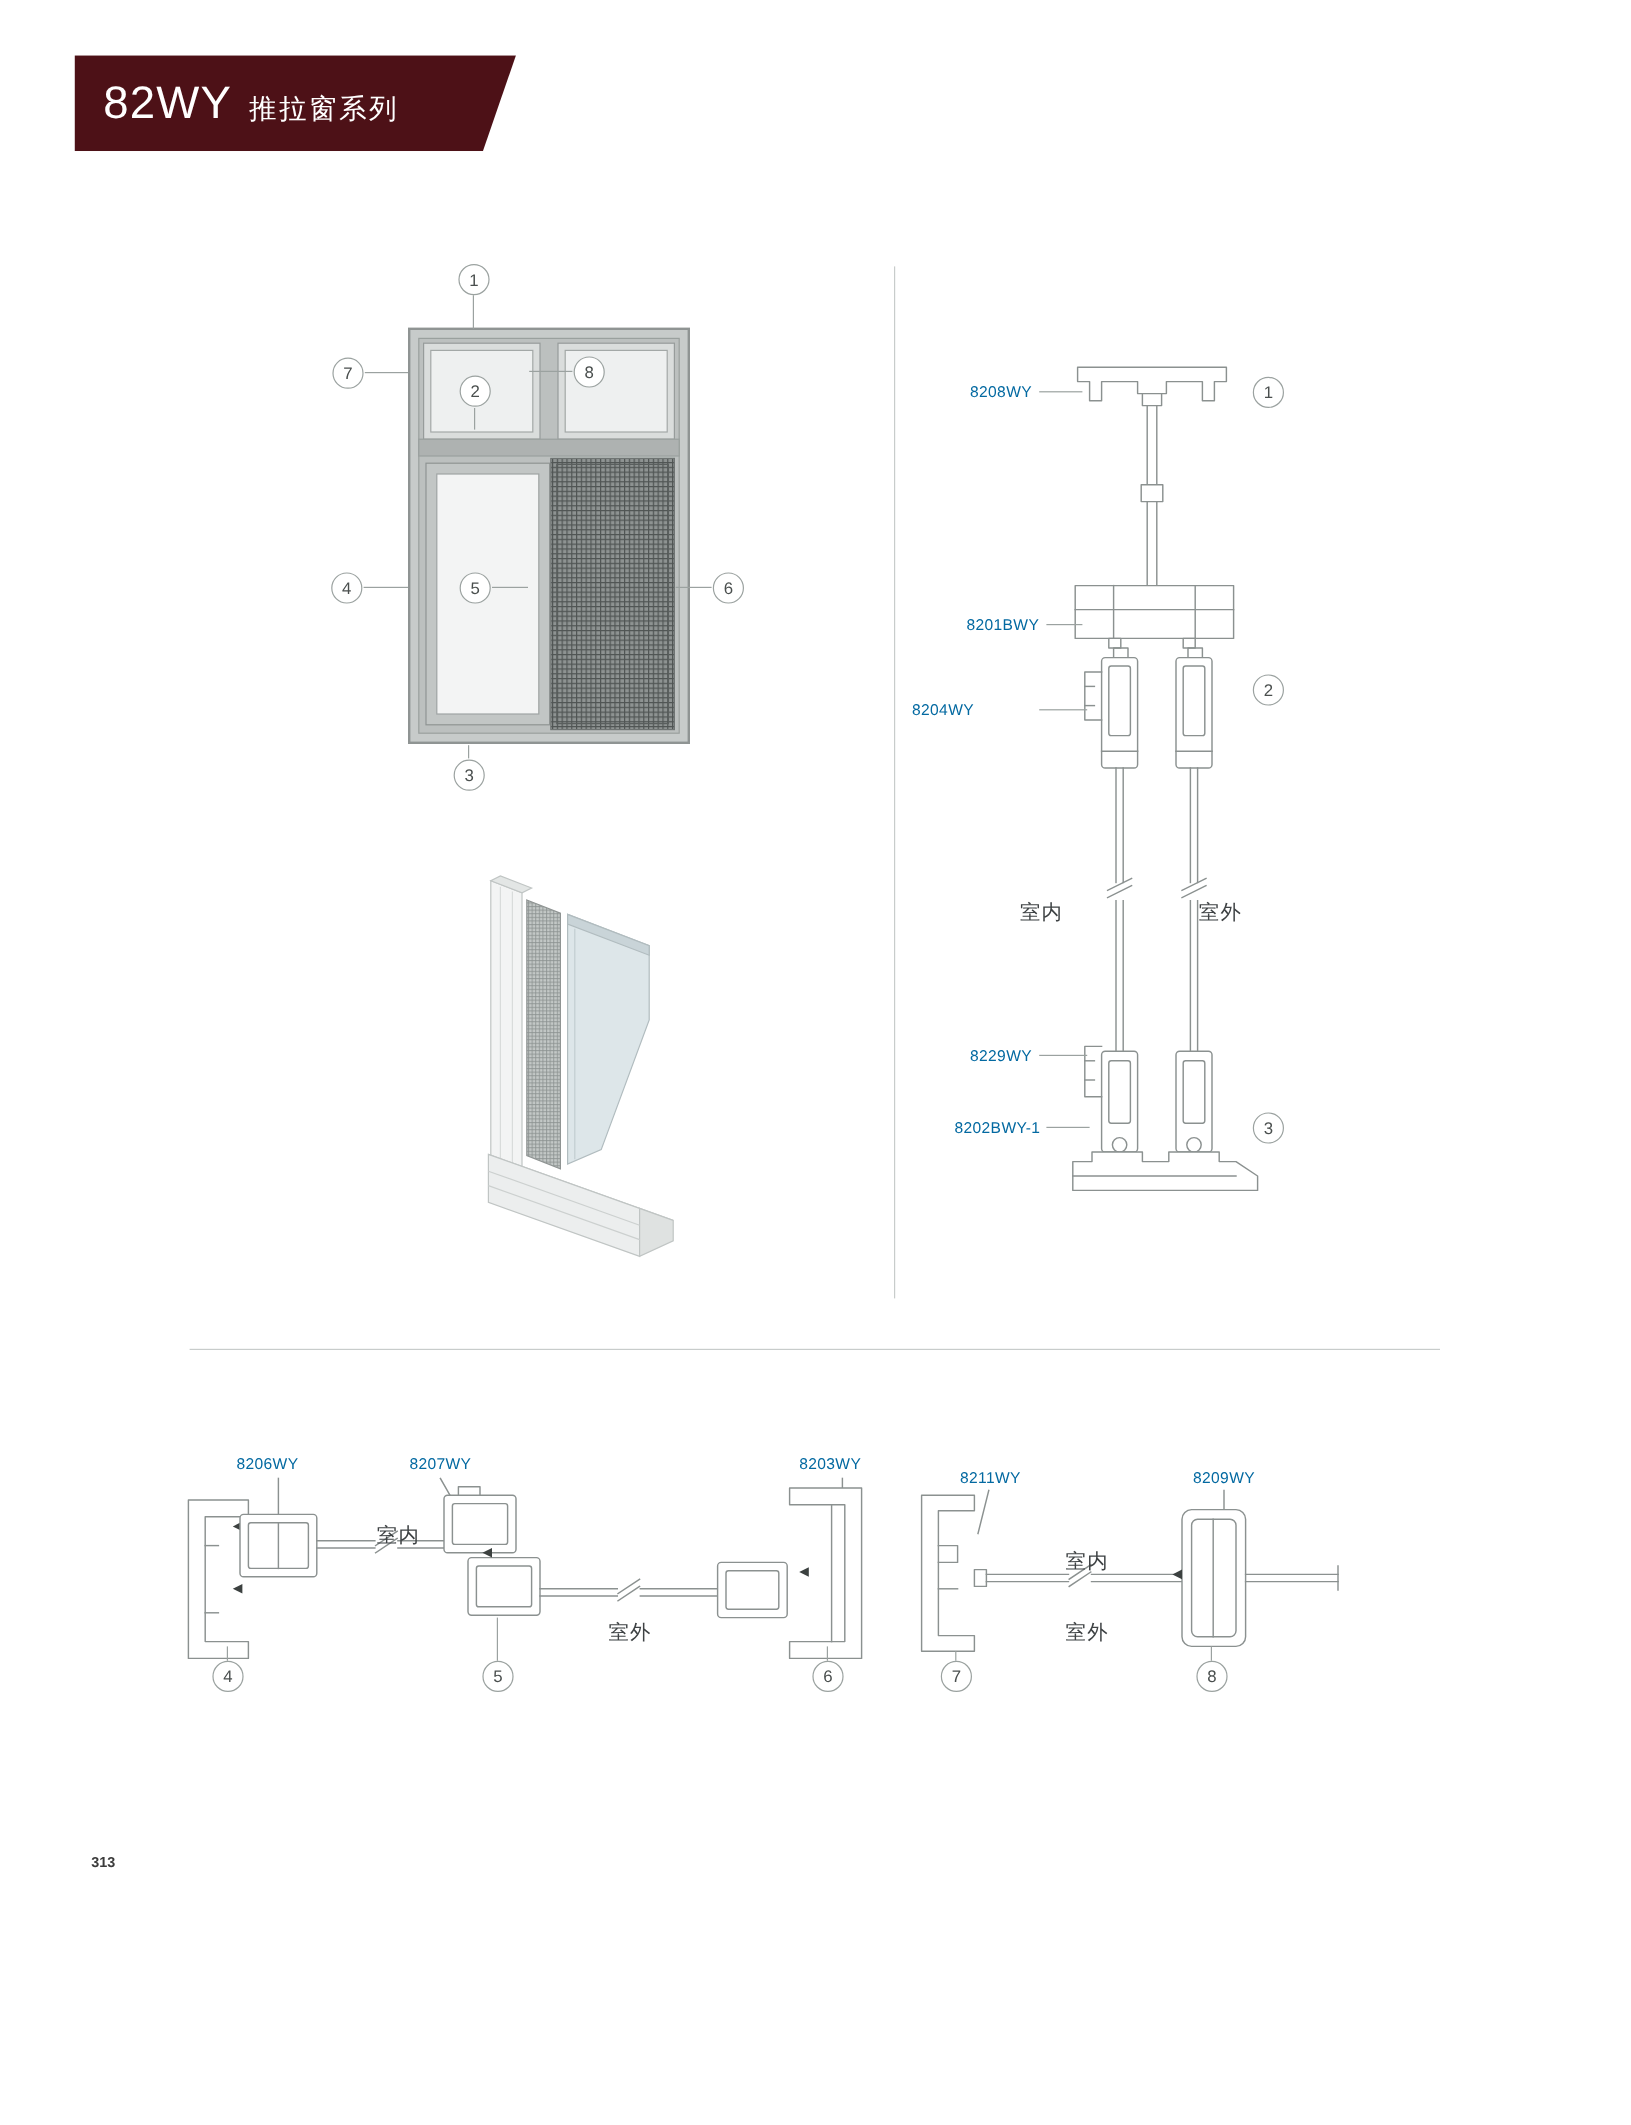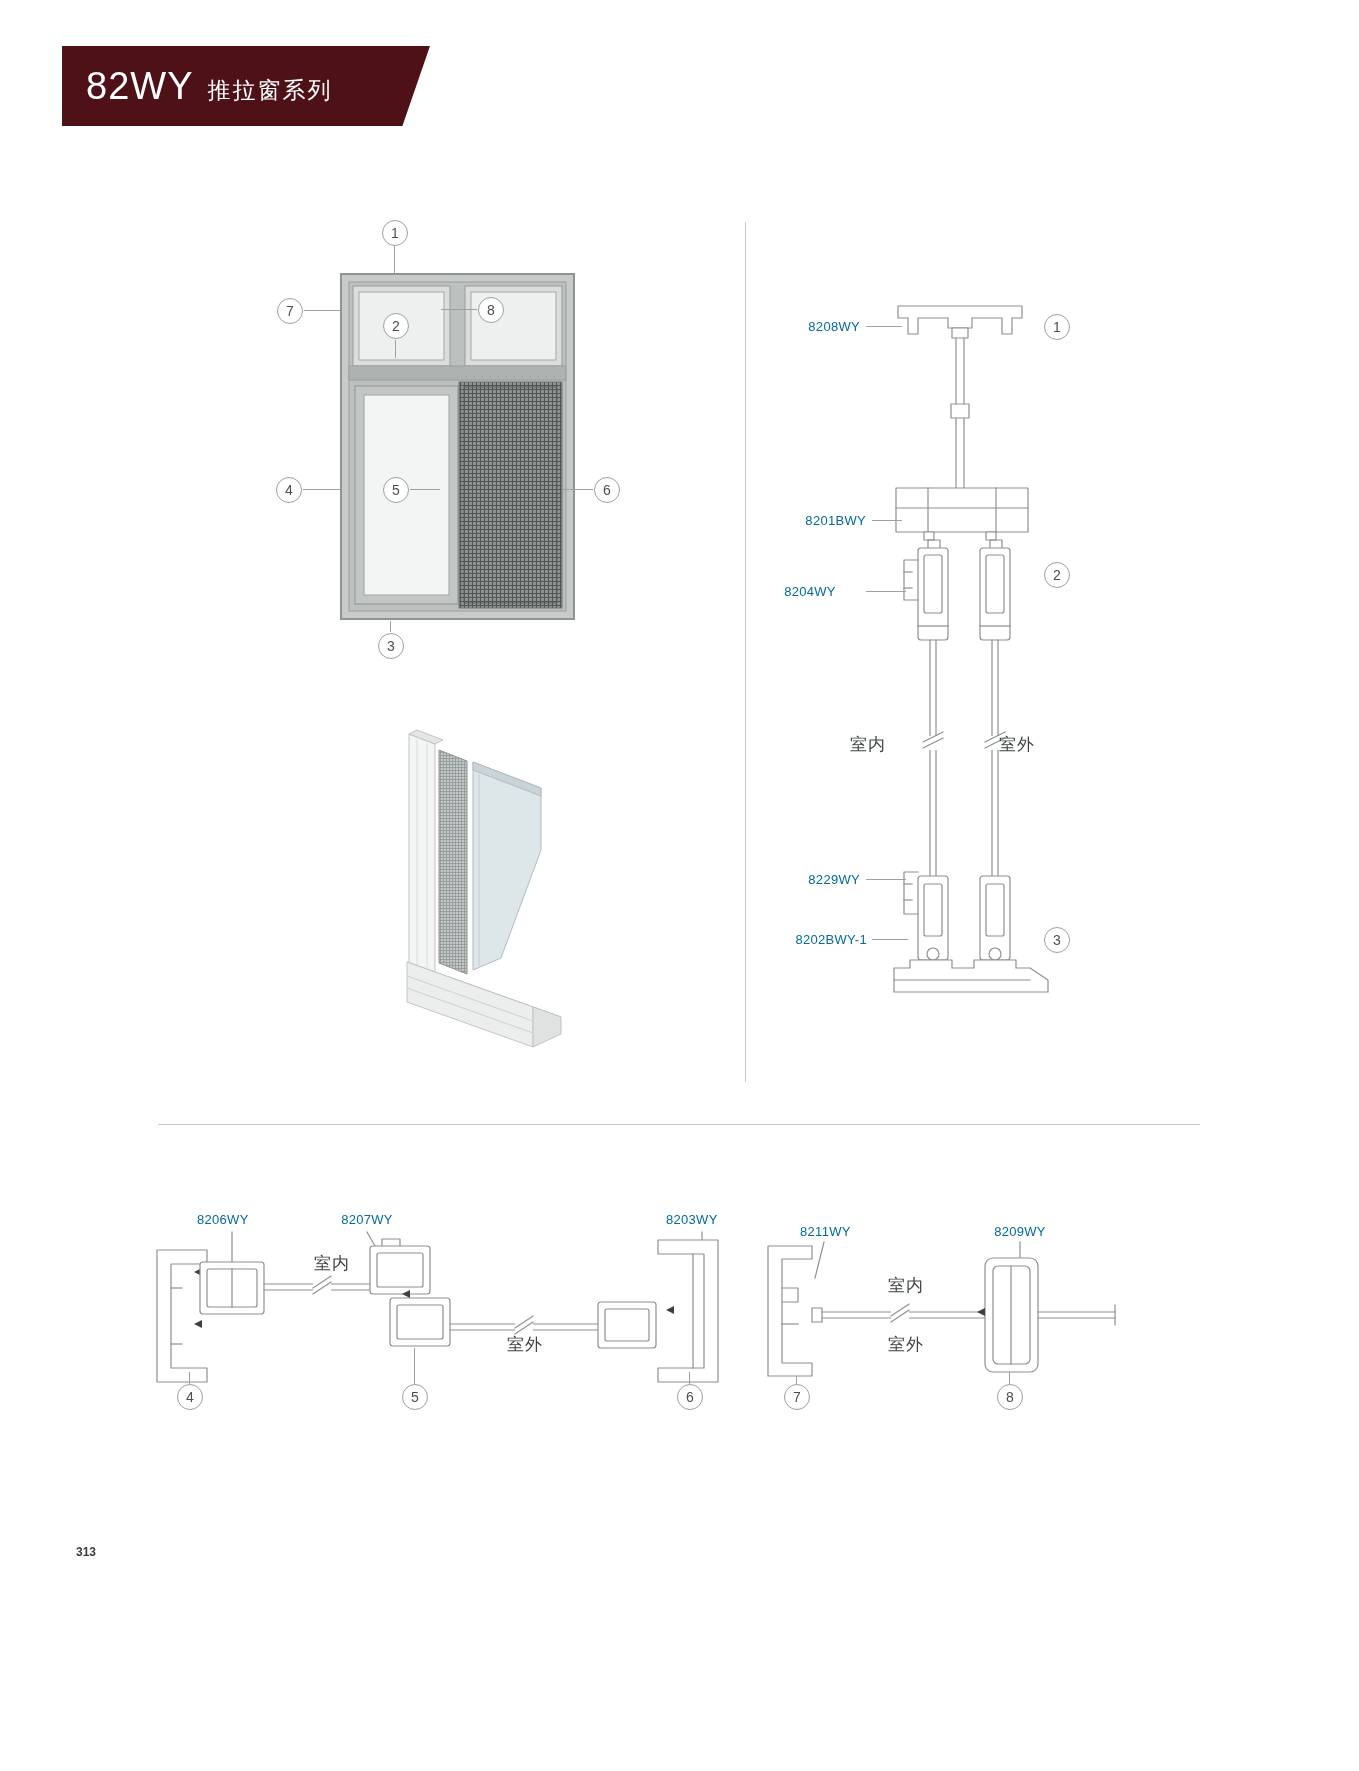--- a/index.html
+++ b/index.html
@@ -17,21 +17,21 @@
   .banner .code { font-size:38px; font-weight:400; letter-spacing:1px; }
   .banner .name { font-size:23px; letter-spacing:2px; margin-top:8px; }
   .callout {
     position:absolute; width:26px; height:26px; border-radius:50%;
     border:1px solid #9ba2a0; background:#ffffff; color:#4a4f4e;
     font-size:14px; display:flex; align-items:center; justify-content:center; z-index:3;
   }
   .hline,.vline { position:absolute; background:#9ba2a0; z-index:2; }
   .hline { height:1px; } .vline { width:1px; }
   .part-label { position:absolute; font-size:13px; color:#0369a1; line-height:18px; letter-spacing:.3px; }
-  .zone-label { position:absolute; font-size:17px; color:#3e4244; line-height:18px; letter-spacing:1px; }
+  .zone-label { position:absolute; font-size:17px; color:#3e4244; line-height:18px; letter-spacing:1px;margin-top:16px; }
   .divider { position:absolute; background:#c8cccb; }
   .page-num { position:absolute; left:76px; top:1545px; font-size:12px; font-weight:700; color:#3b3b3b; }
   svg { position:absolute; overflow:visible; }
   .draw { stroke:#8b9190; stroke-width:1.2; fill:none; stroke-linejoin:round; stroke-linecap:square; }
   .dark { fill:#3c4140; stroke:none; }
 </style>
 </head>
 <body>
 
 <div class="page">
@@ -184,21 +184,21 @@
     </g>
   </svg>
 
   <div class="part-label" style="left:760px;top:318px;width:100px;text-align:right">8208WY</div>
   <div class="hline" style="left:866px;top:326px;width:36px"></div>
   <div class="callout" style="left:1044px;top:314px">1</div>
 
   <div class="part-label" style="left:752px;top:512px;width:114px;text-align:right">8201BWY</div>
   <div class="hline" style="left:872px;top:520px;width:30px"></div>
 
-  <div class="part-label" style="left:760px;top:583px;width:100px;text-align:center">8204WY</div>
+  <div class="part-label" style="left:760px;top:583px;width:100px;text-align:left">8204WY</div>
   <div class="hline" style="left:866px;top:591px;width:40px"></div>
   <div class="callout" style="left:1044px;top:562px">2</div>
 
   <div class="zone-label" style="left:850px;top:736px">室内</div>
   <div class="zone-label" style="left:999px;top:736px">室外</div>
 
   <div class="part-label" style="left:760px;top:871px;width:100px;text-align:right">8229WY</div>
   <div class="hline" style="left:866px;top:879px;width:40px"></div>
 
   <div class="part-label" style="left:737px;top:931px;width:130px;text-align:right">8202BWY-1</div>

